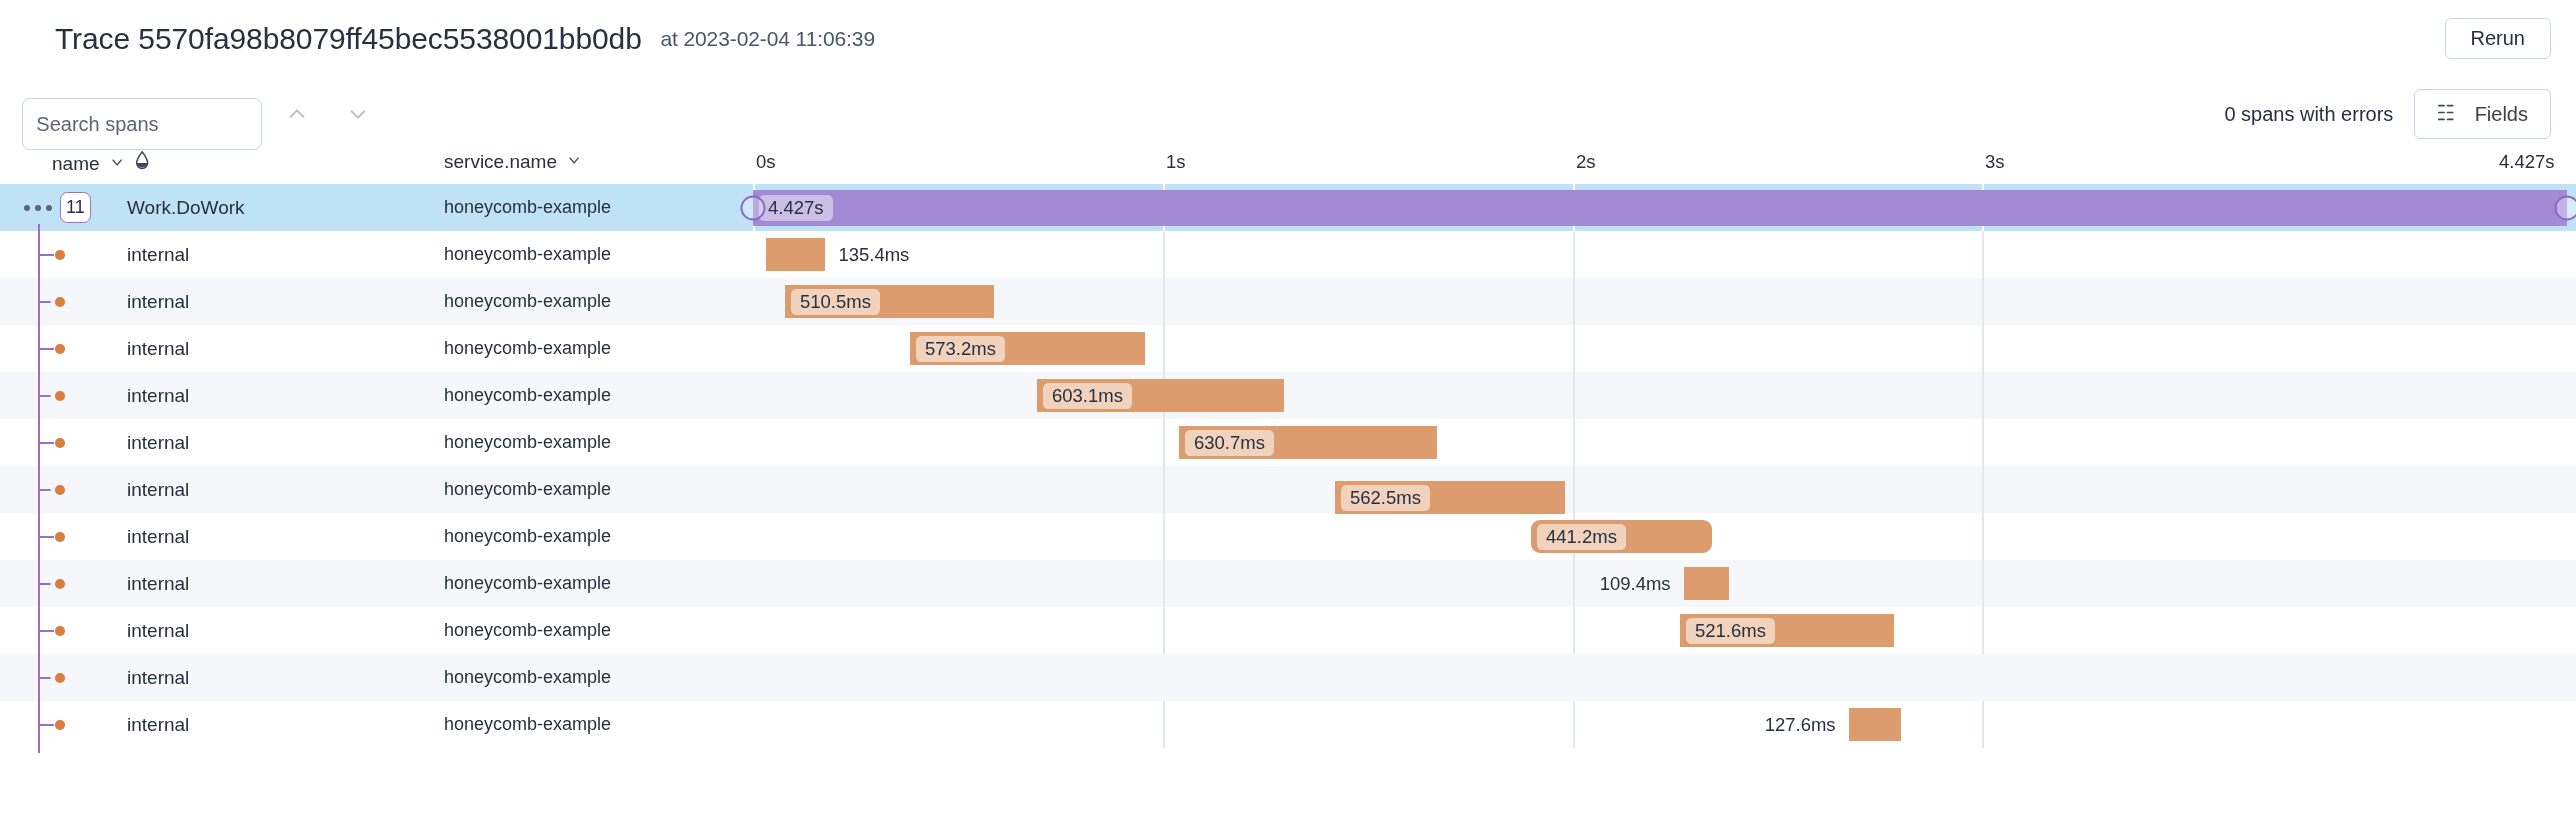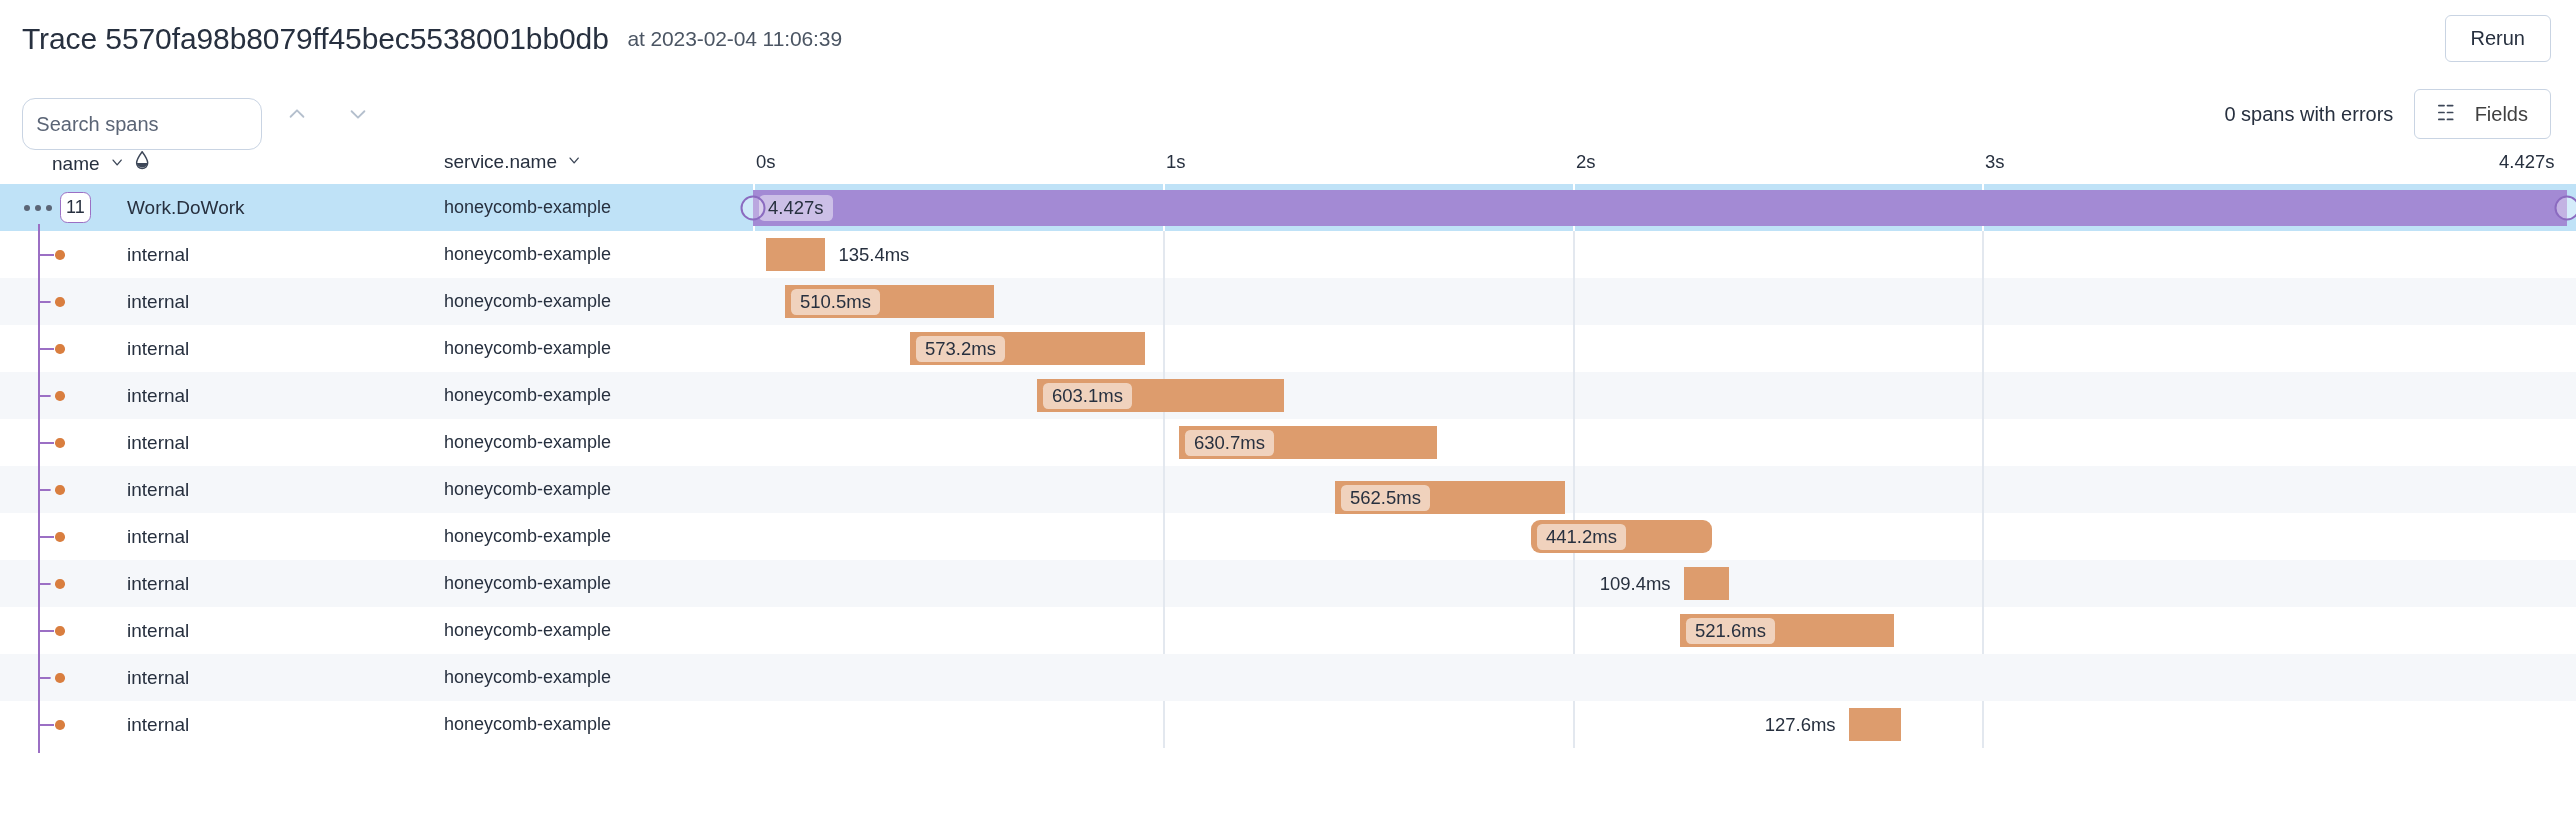--- a/index.html
+++ b/index.html
@@ -19,58 +19,59 @@
     display: flex;
     align-items: center;
     padding: 0 25px 0 22px;
   }
   .trace-title {
     font-size: 30px;
     font-weight: 400;
     color: #27303f;
     letter-spacing: -0.1px;
     white-space: nowrap;
+    margin-left: 33px;
   }
   .trace-title .trace-id { font-weight: 400; }
   .trace-at {
     font-size: 21px;
     color: #4b5563;
     margin-left: 10.4px;
     position: relative;
     top: -2.2px;
   }
   .spacer { flex: 1 1 auto; }
   .btn {
     border: 1.5px solid #c9d4e3;
     border-radius: 6px;
     background: #ffffff;
     color: #27303f;
     font-size: 20px;
     font-family: "Liberation Sans", sans-serif;
     padding: 0 25px;
-    height: 47px;
+    height: 41px;
     display: inline-flex;
     align-items: center;
     justify-content: center;
     cursor: pointer;
   }
 
   
   .toolbar {
     height: 74px;
     display: flex;
     align-items: center;
     padding: 0 25px 0 22px;
     gap: 0;
   }
   .search-input {
     width: 240px;
     height: 52px;
     border: 1.5px solid #c9d4e3;
-    border-radius: 13px;
+    border-radius: 8px;
     background: #ffffff;
     font-size: 20px;
     font-family: "Liberation Sans", sans-serif;
     color: #27303f;
     padding: 0 13.3px;
     outline: none;
     margin-top: 20px;
   }
   .search-input::placeholder { color: #5b6576; }
   .nav-btn {

